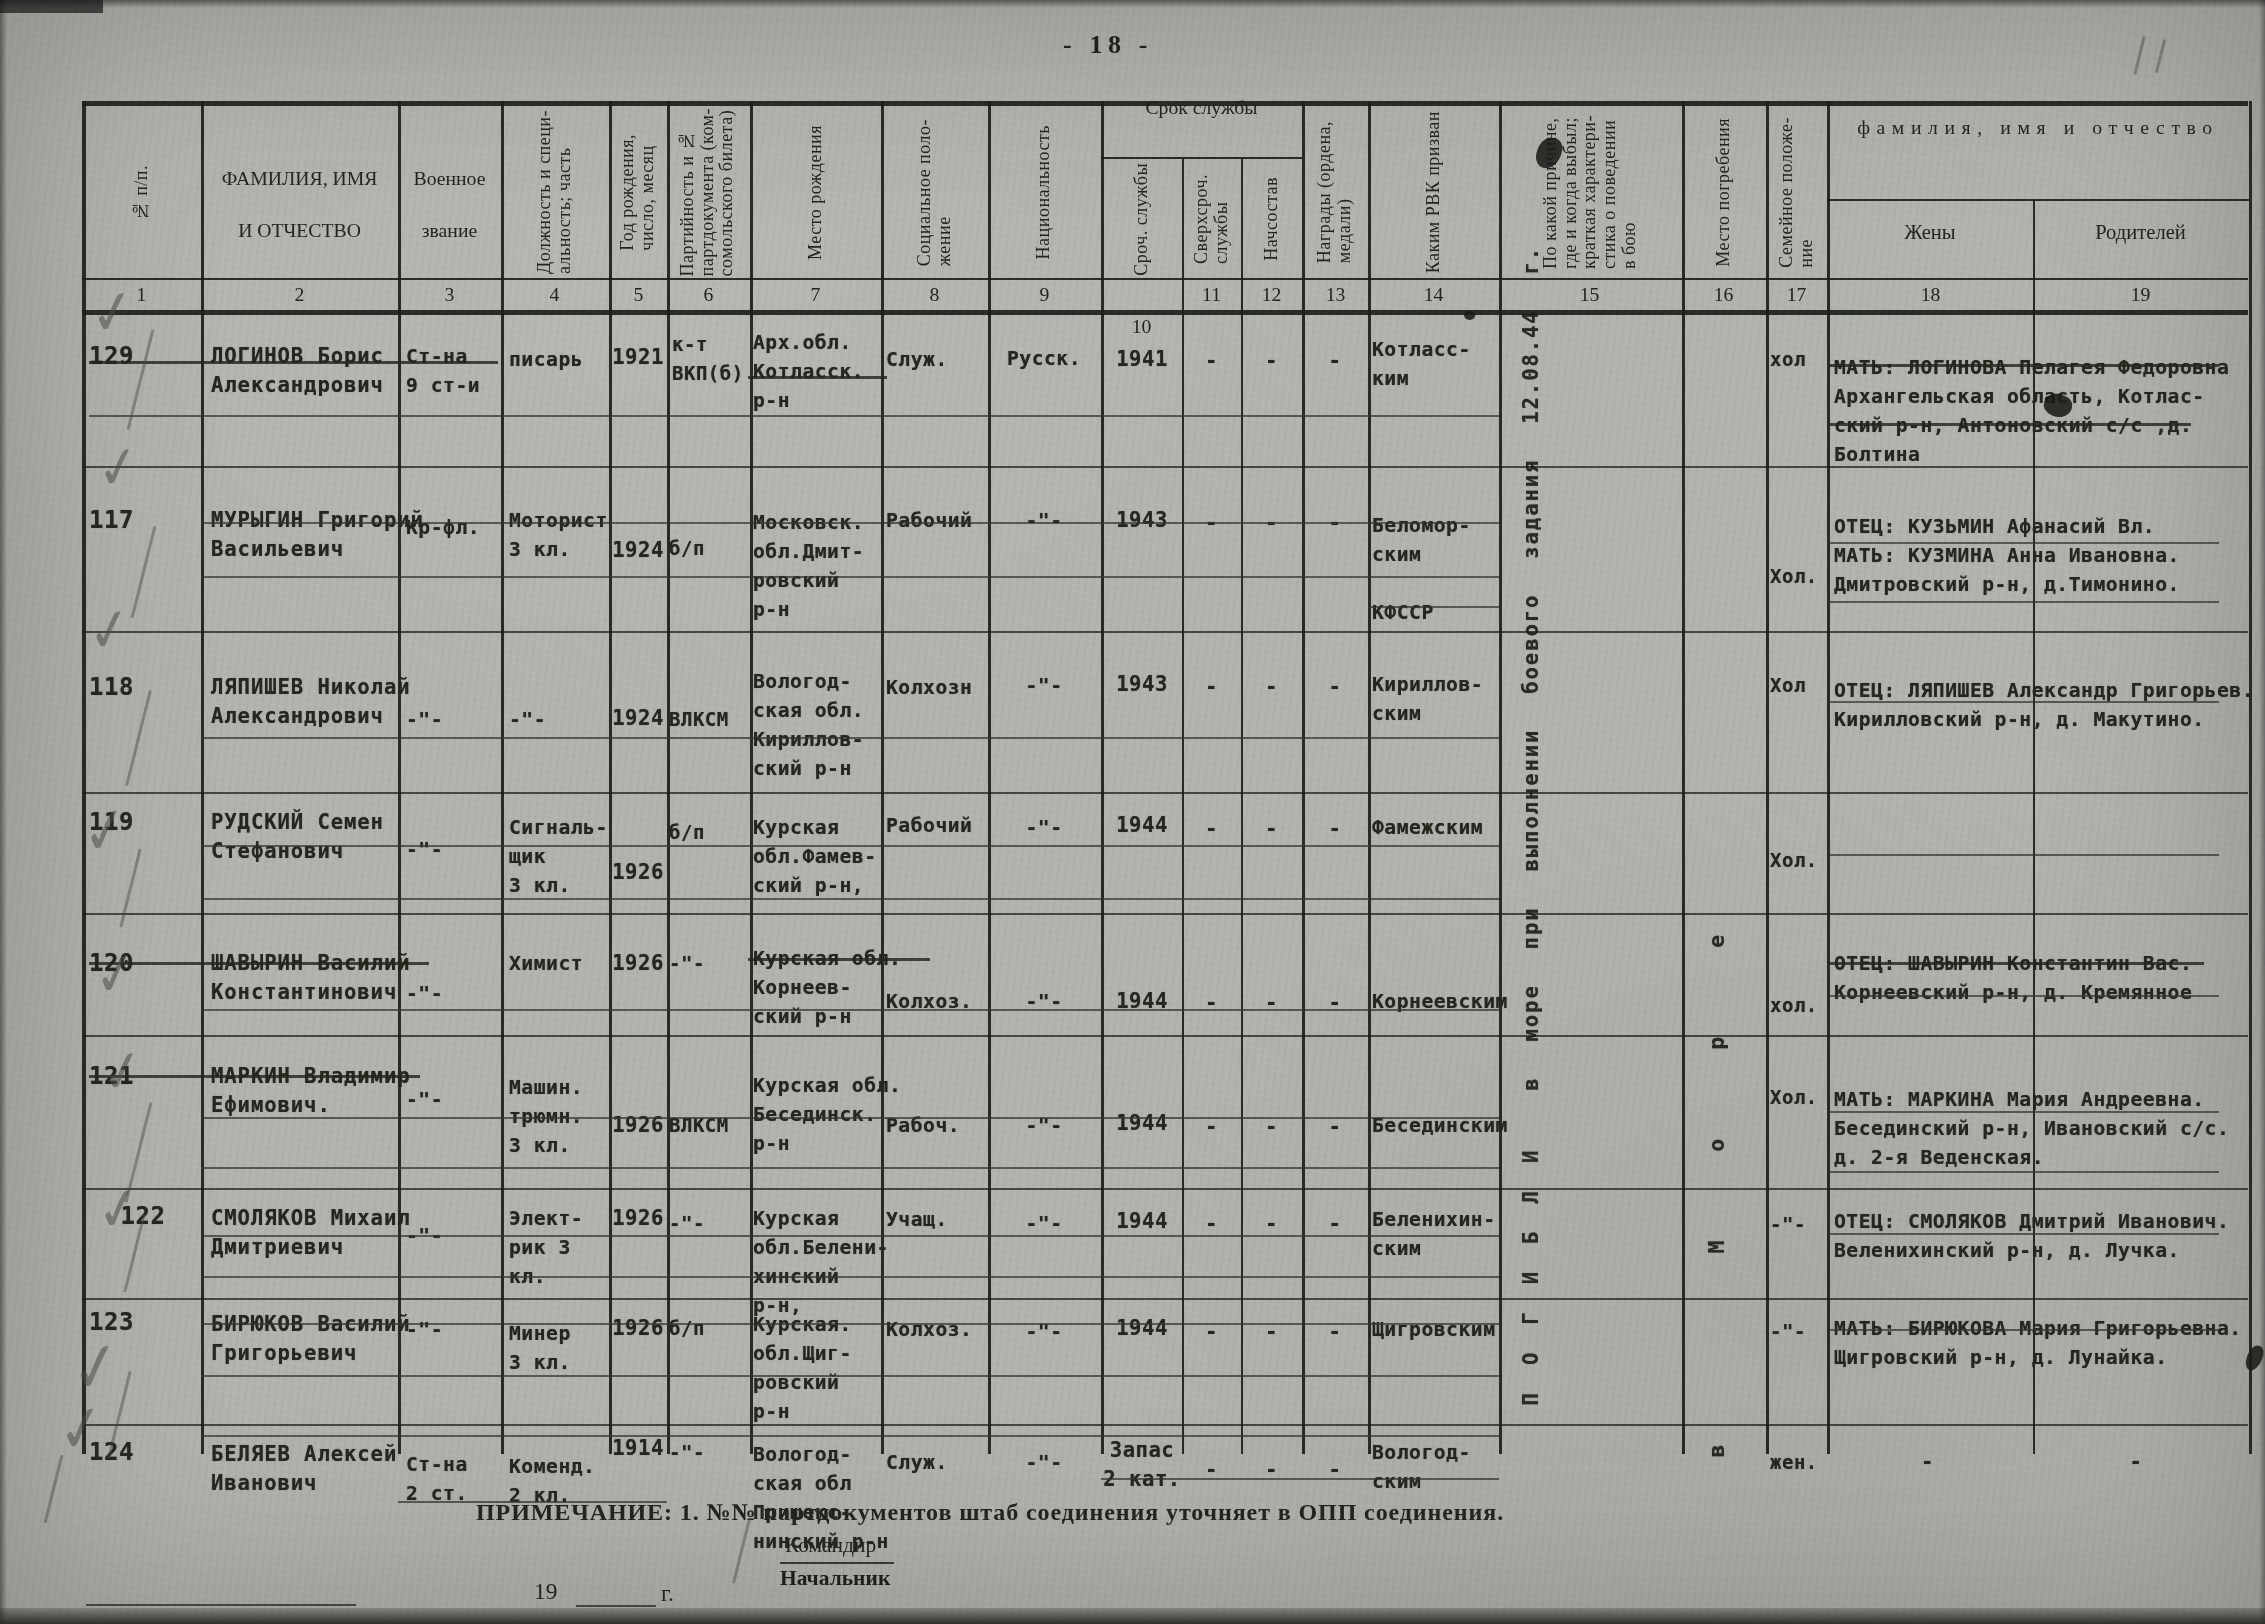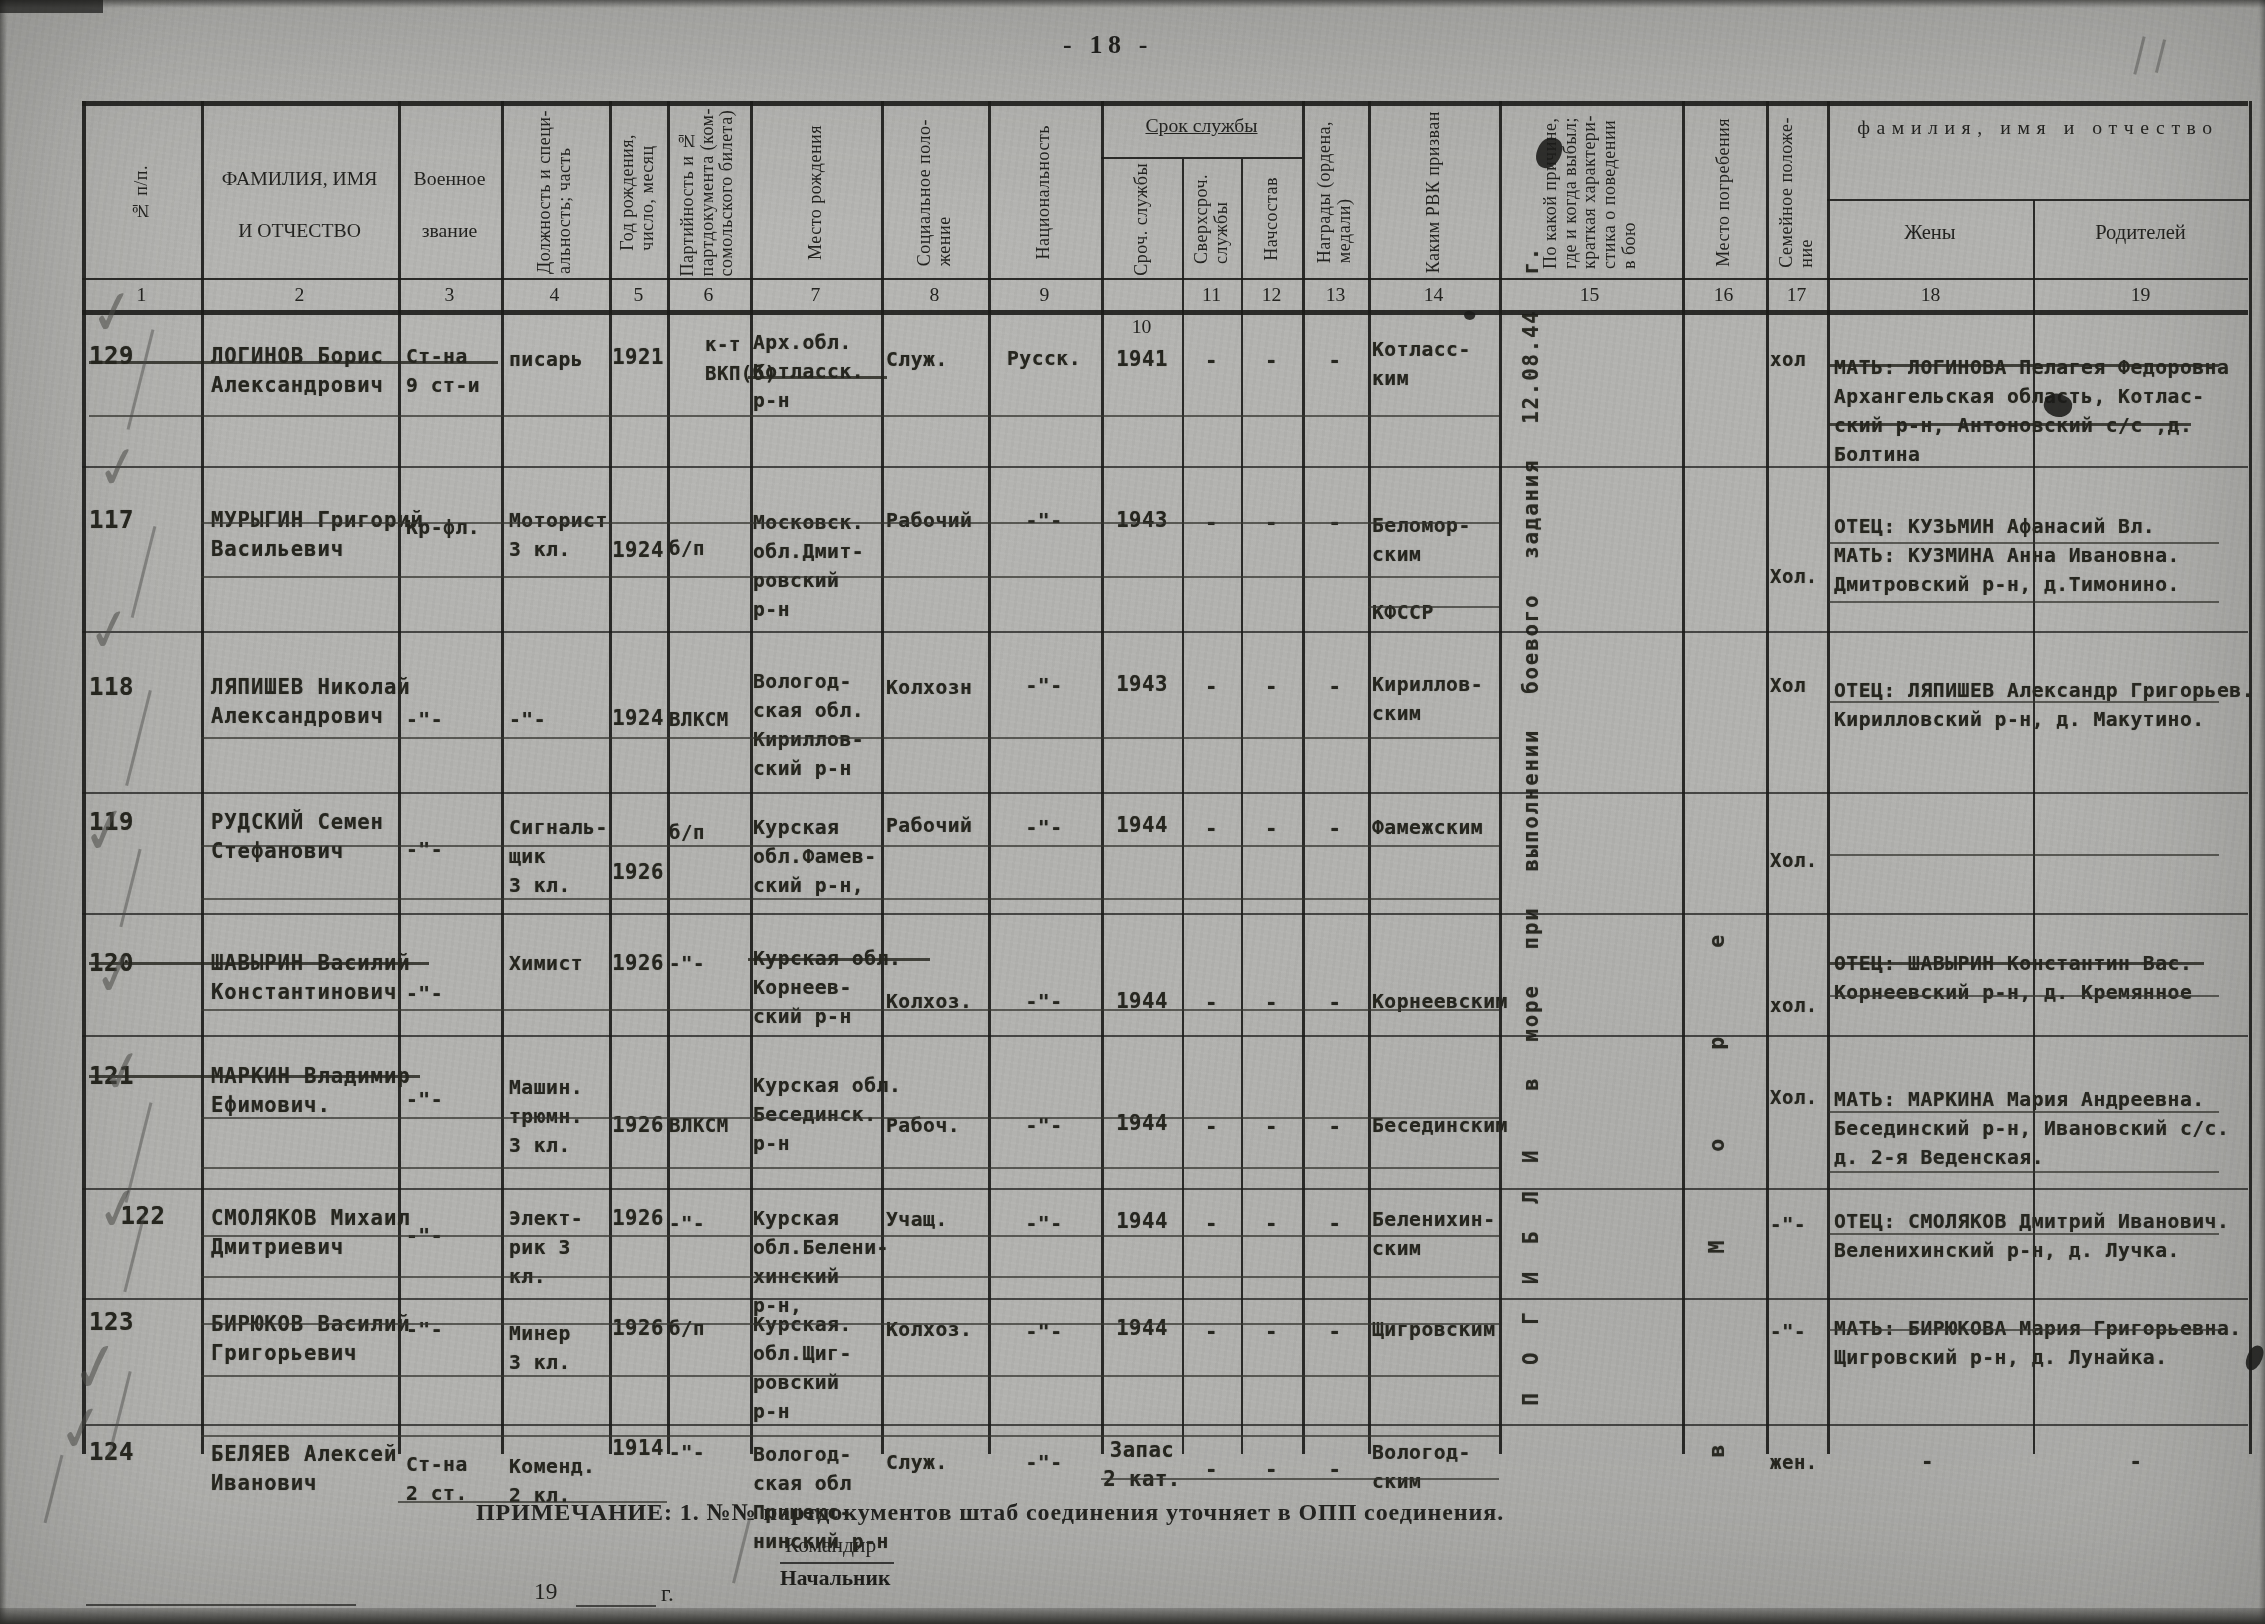--- a/index.html
+++ b/index.html
@@ -56,21 +56,21 @@
   #yearsfx{position:absolute;left:661px;top:1580px;font-family:"Liberation Serif",serif;font-size:23.4px;color:#232320;}
   
   .edge{position:absolute;}
 </style>
 </head>
 <body>
 
 <div id="page">
   <div id="pagenum">- 18 -</div>
 
-  <div class="gh" id="gh-service" style="left:1101px;top:114px;width:201px;text-decoration:underline;">Срок службы</div>
+  <div class="gh" id="gh-service" style="left:1101px;top:96px;width:201px;">Срок службы</div>
   <div class="gh" id="gh-family" style="left:1827px;top:116px;width:422px;">фамилия, имя и отчество</div>
 
   <div class="vwrap" id="vcause">
     <span class="vw1">ПОГИБЛИ</span>
     <span class="vw2">в  море  при выполнении боевого задания 12.08.44 г.</span>
   </div>
   <div class="vwrap" id="vburial">в Море</div>
 
   <div id="note">ПРИМЕЧАНИЕ: 1. №№ партдокументов штаб соединения уточняет в ОПП соединения.</div>
   <div id="commander">Командир</div>
@@ -208,21 +208,21 @@
     <div class="colnum" style="left: 1552px; top: 283px;">15</div>
     <div class="colnum" style="left: 1686px; top: 283px;">16</div>
     <div class="colnum" style="left: 1759px; top: 283px;">17</div>
     <div class="colnum" style="left: 1893px; top: 283px;">18</div>
     <div class="colnum" style="left: 2103px; top: 283px;">19</div>
     <div class="cell t-num" style="left: 89px; top: 342px; width: 108px; text-align: left;"><div>129</div></div>
     <div class="cell t-name" style="left: 211px; top: 342px; width: 197px; text-align: left;"><div>ЛОГИНОВ Борис</div><div>Александрович</div></div>
     <div class="cell t-rank" style="left: 406px; top: 342px; width: 94px; text-align: left;"><div>Ст-на</div><div>9 ст-и</div></div>
     <div class="cell t-duty" style="left: 509px; top: 345px; width: 98px; text-align: left;"><div>писарь</div></div>
     <div class="cell t-born" style="left: 609px; top: 343px; width: 58px; text-align: center;"><div>1921</div></div>
-    <div class="cell t-party" style="left: 705px; top: 330px; width: 81px; text-align: left;"><div>к-т</div><div>ВКП(б)</div></div>
+    <div class="cell t-party" style="left: 672px; top: 330px; width: 81px; text-align: left;"><div>к-т</div><div>ВКП(б)</div></div>
     <div class="cell t-birth" style="left: 753px; top: 328px; width: 131px; text-align: left;"><div>Арх.обл.</div><div>Котласск.</div><div>р-н</div></div>
     <div class="cell t-social" style="left: 886px; top: 345px; width: 101px; text-align: left;"><div>Служ.</div></div>
     <div class="cell t-nation" style="left: 988px; top: 344px; width: 112px; text-align: center;"><div>Русск.</div></div>
     <div class="cell t-srv" style="left: 1101px; top: 345px; width: 82px; text-align: center;"><div>1941</div></div>
     <div class="cell t-dash" style="left: 1182px; top: 347px; width: 59px; text-align: center;"><div>-</div></div>
     <div class="cell t-dash" style="left: 1241px; top: 347px; width: 61px; text-align: center;"><div>-</div></div>
     <div class="cell t-dash" style="left: 1302px; top: 347px; width: 66px; text-align: center;"><div>-</div></div>
     <div class="cell t-rvk" style="left: 1372px; top: 335px; width: 127px; text-align: left;"><div>Котласс-</div><div>ким</div></div>
     <div class="cell t-fam" style="left: 1770px; top: 345px; width: 57px; text-align: left;"><div>хол</div></div>
     <div class="cell t-rel" style="left: 1834px; top: 353px; width: 386px; text-align: left;"><div>МАТЬ: ЛОГИНОВА Пелагея Федоровна</div><div>Архангельская область, Котлас-</div><div>ский р-н, Антоновский с/с ,д.</div><div>Болтина</div></div>

